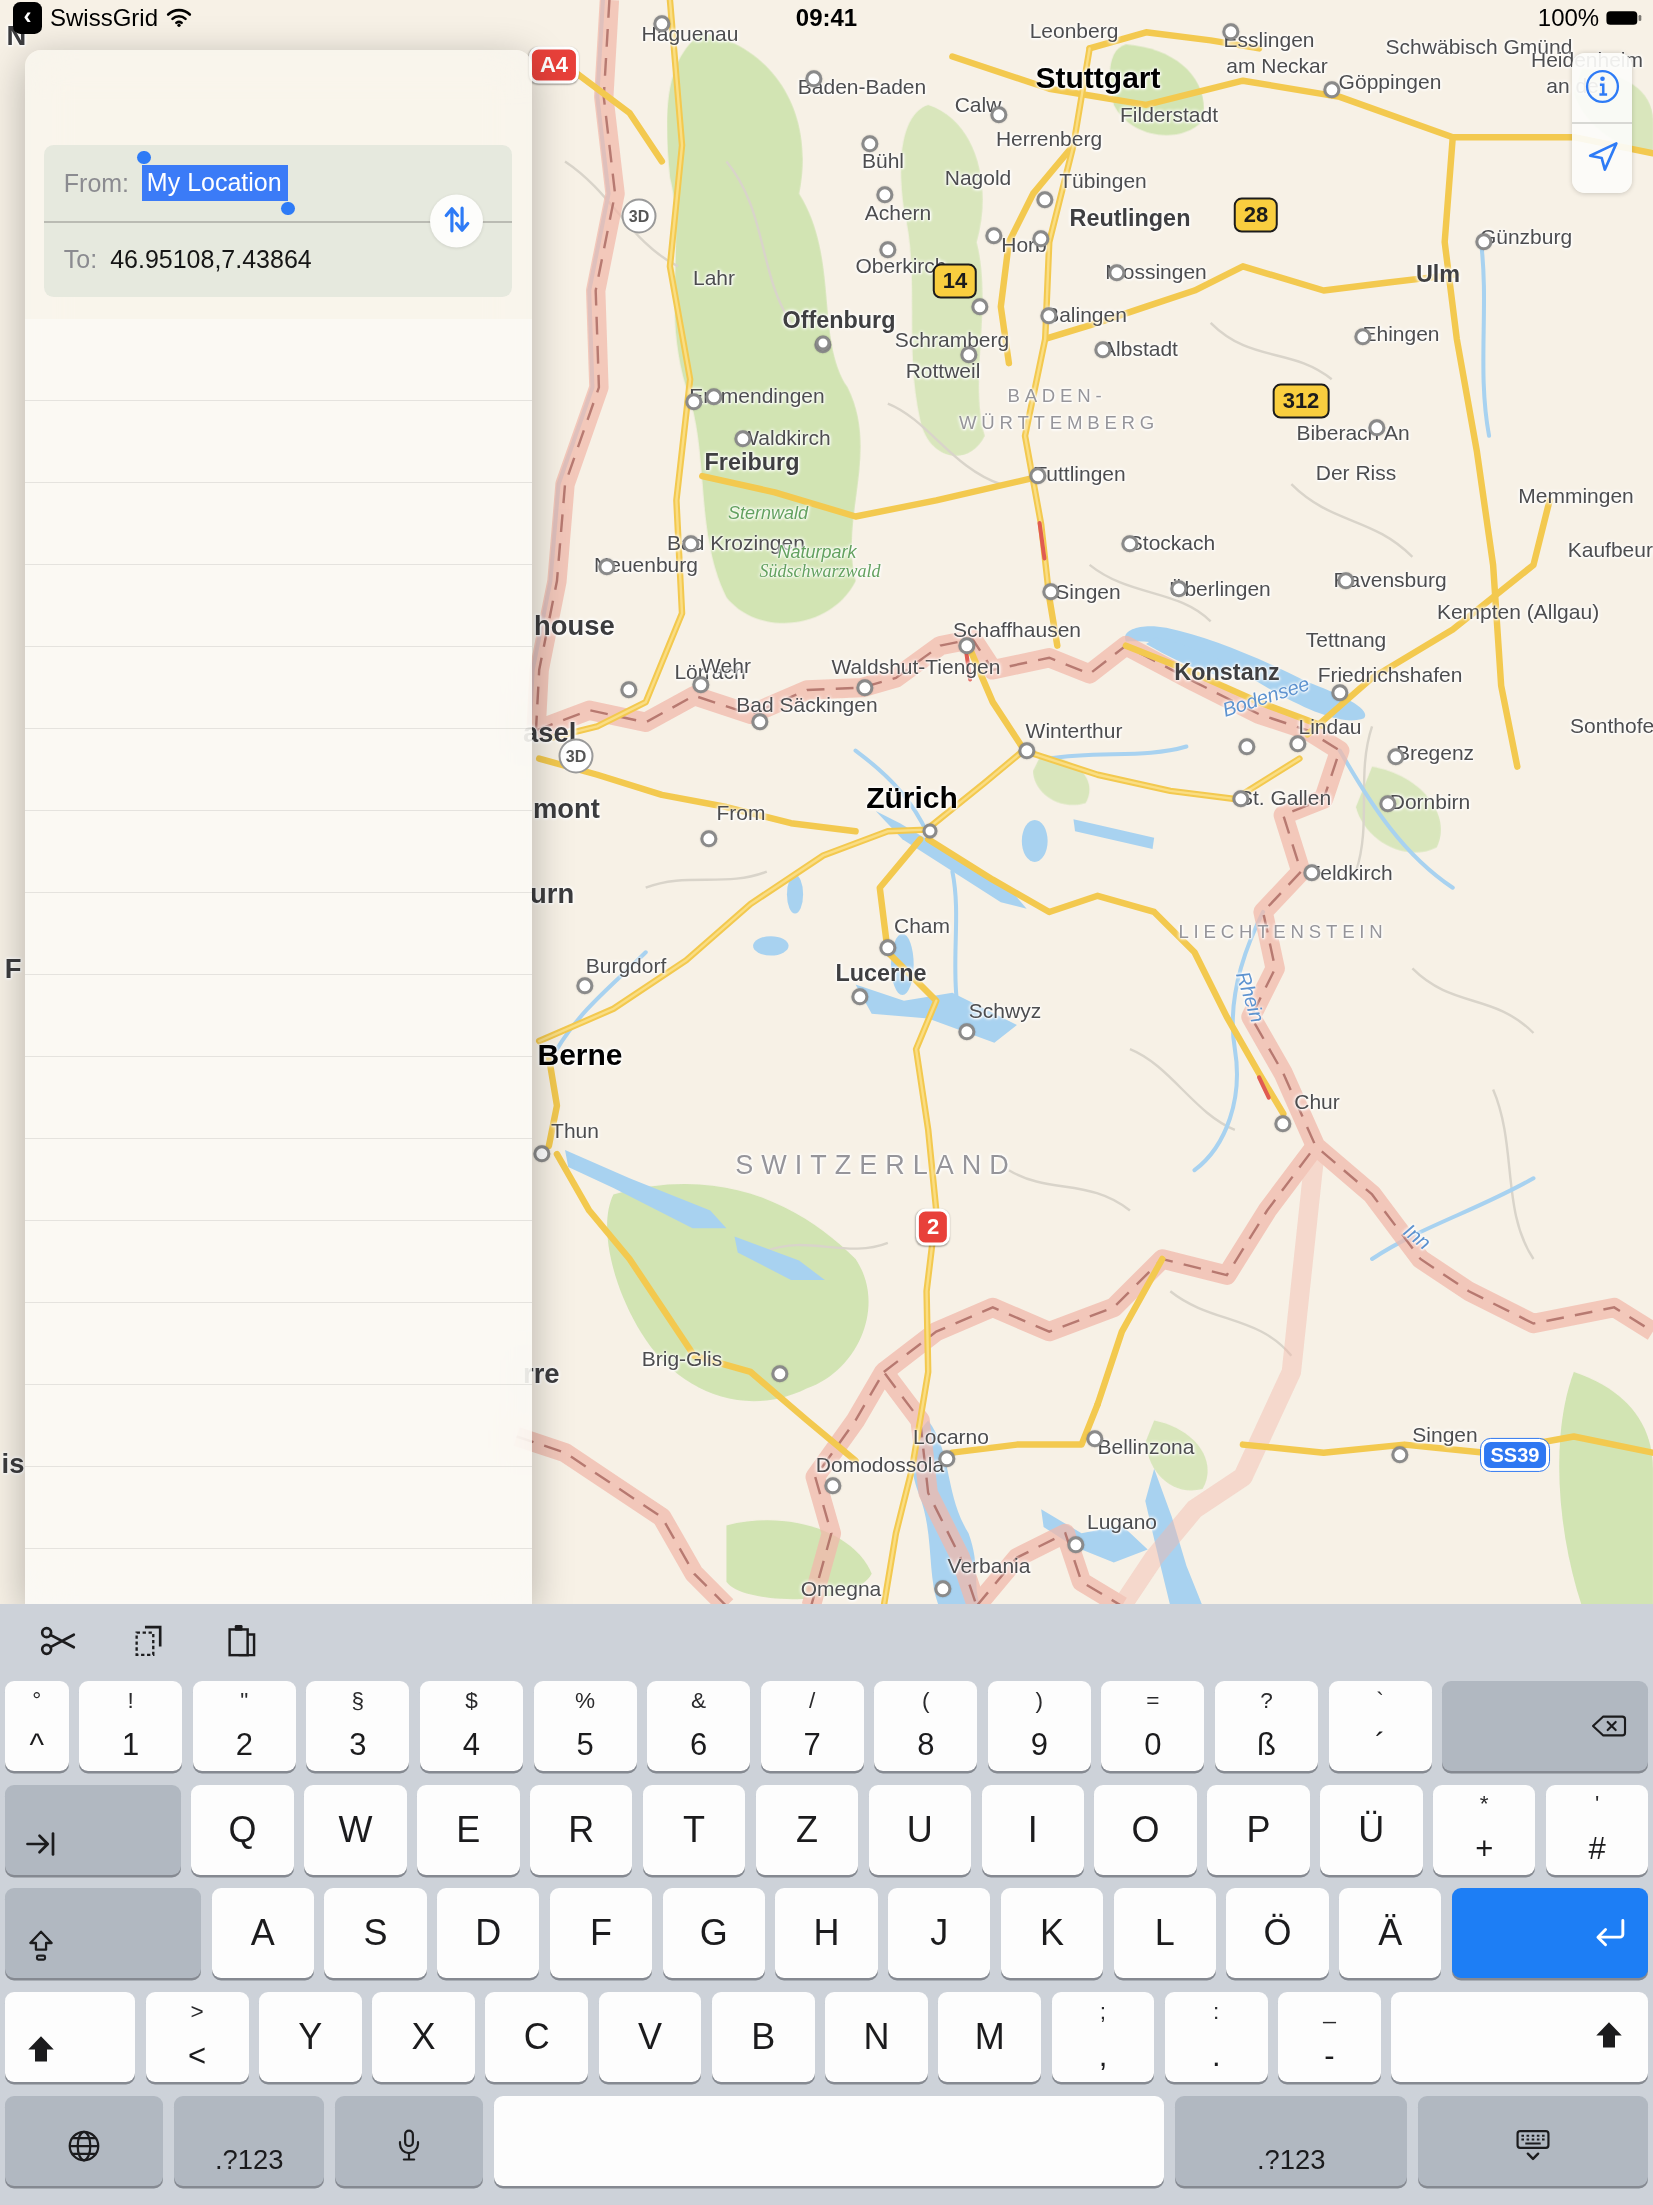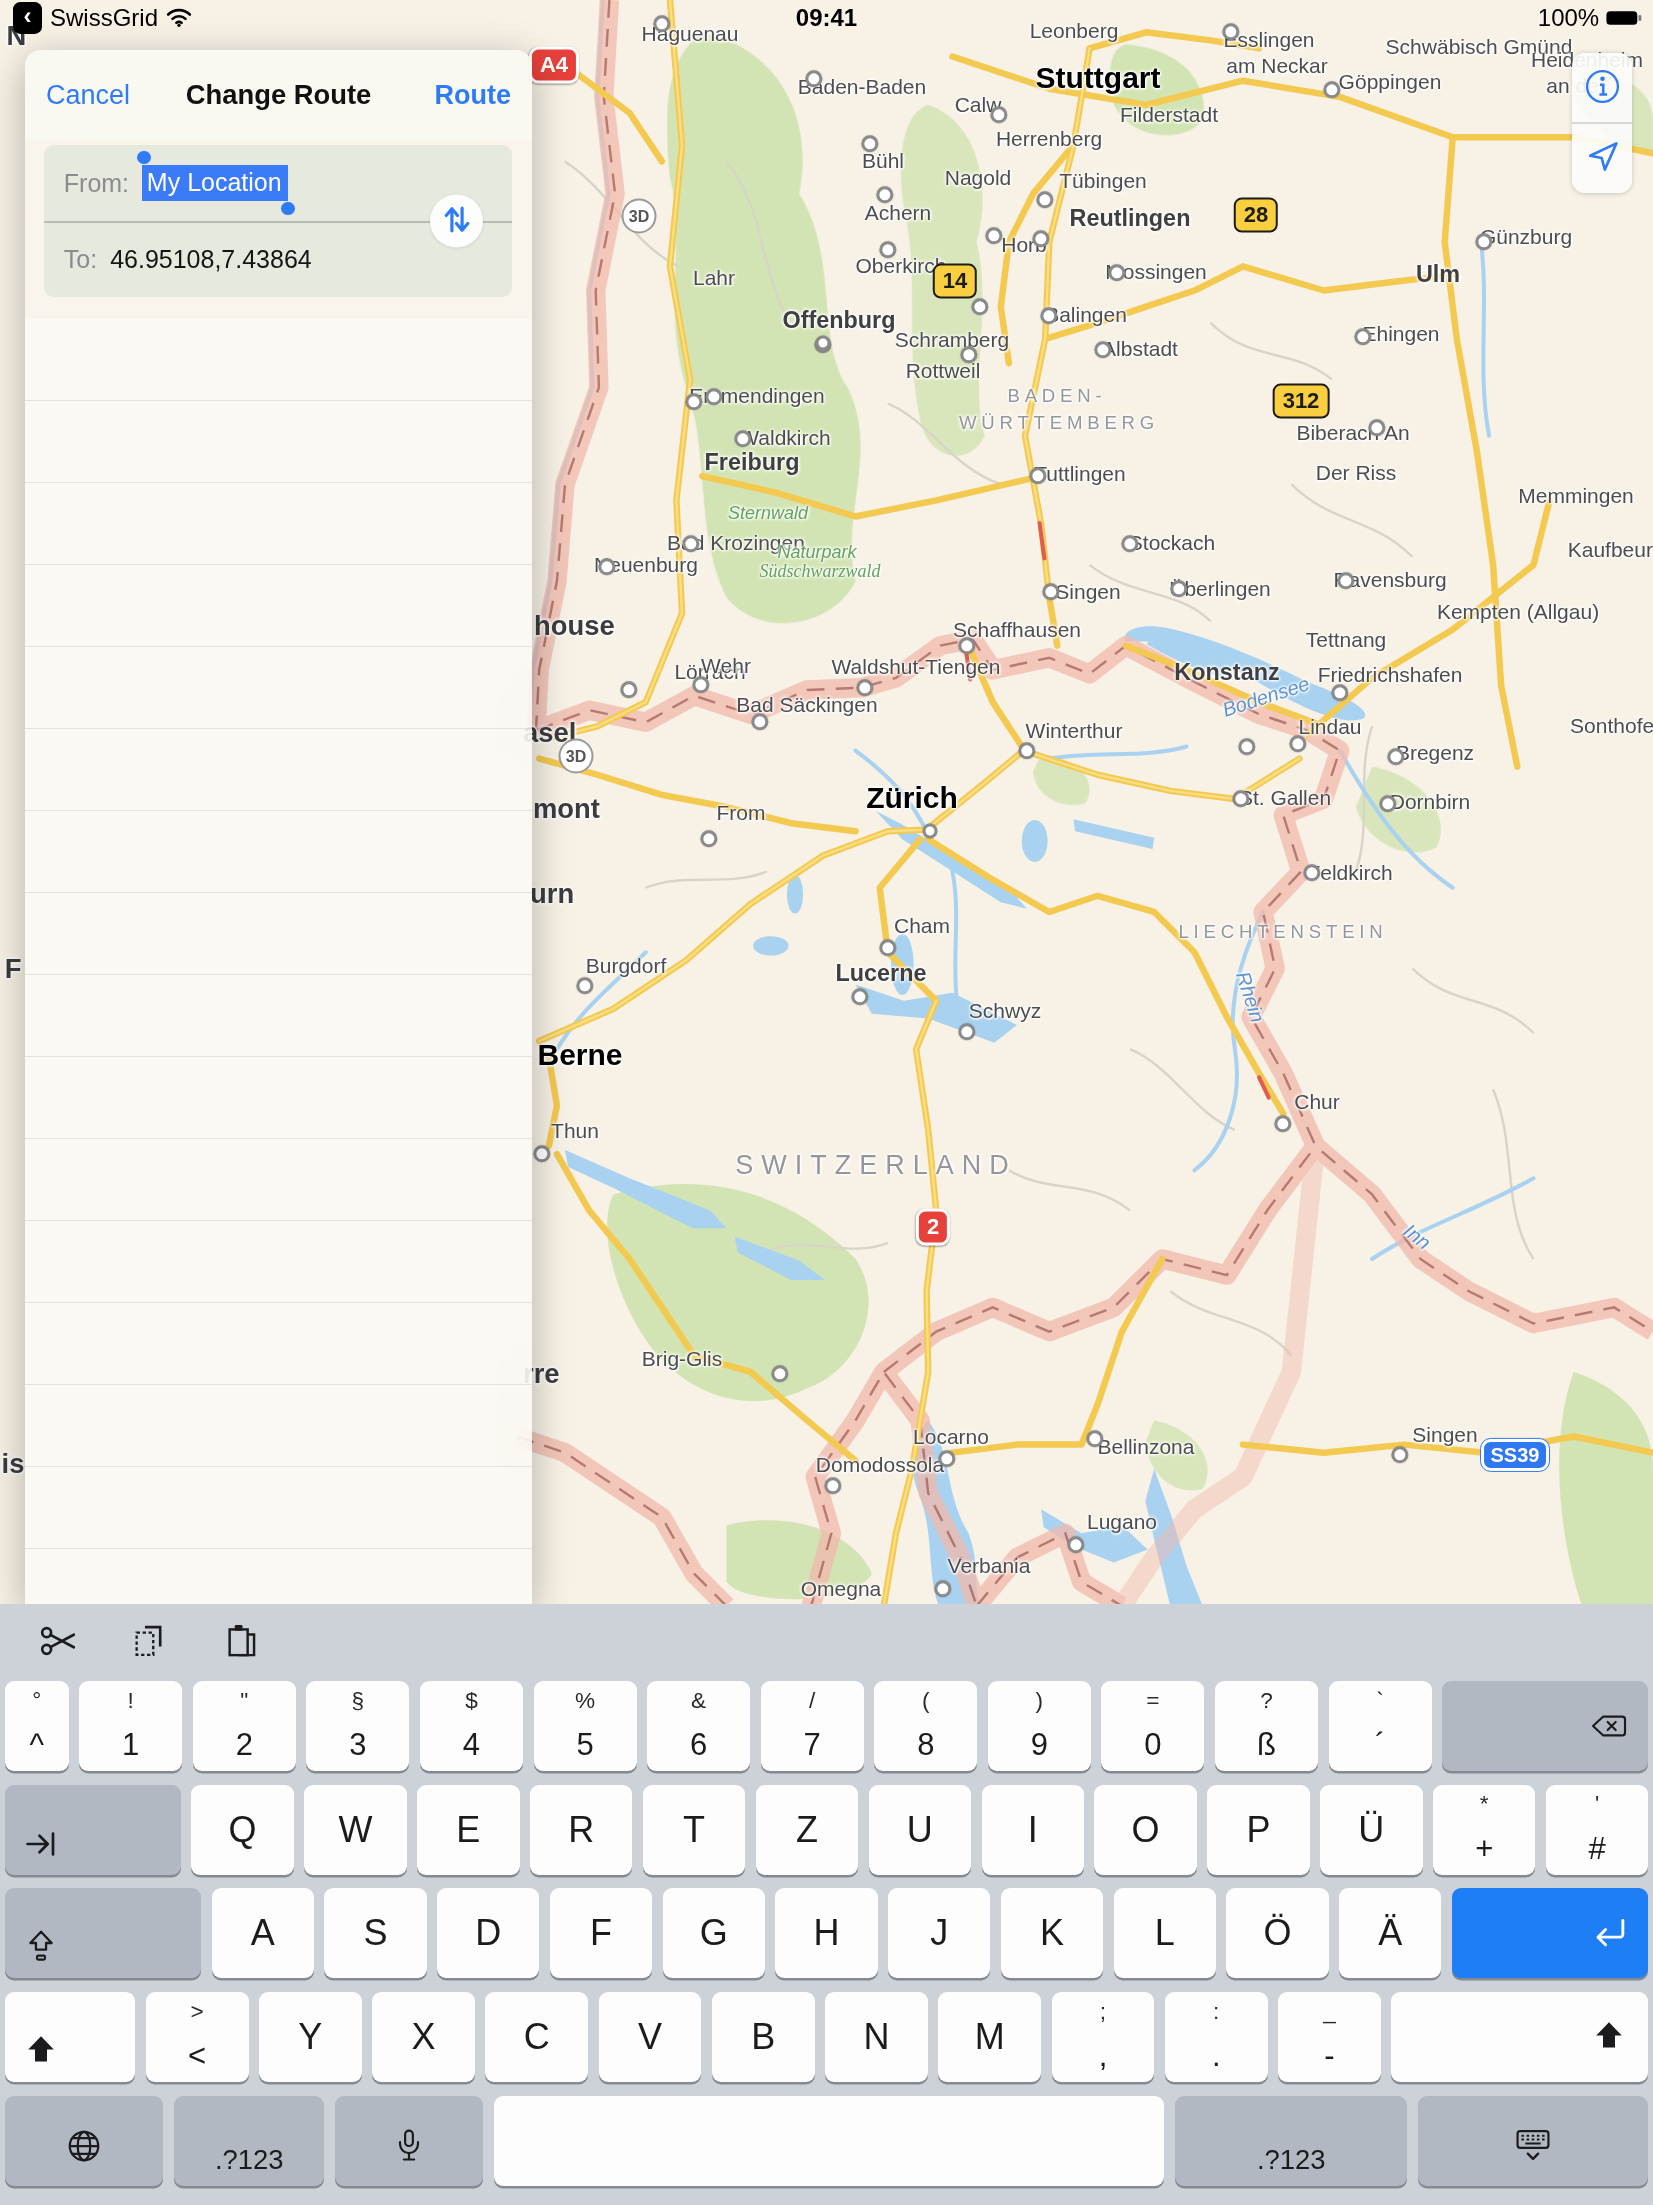--- a/index.html
+++ b/index.html
@@ -412,25 +412,20 @@
       <span class="sbicon">
           <svg viewBox="0 0 42 18" width="36" height="36">
             <rect x="0.5" y="1" width="36" height="16" rx="4.5" fill="currentColor"></rect>
             <rect x="38" y="5.5" width="3.2" height="7" rx="1.6" fill="currentColor" opacity="0.5"></rect>
           </svg>
         </span>
     </div>
   </div>
 
   <div id="panel">
-    <div id="panel-header">
-      <span id="btn-cancel">Cancel</span>
-      <span id="panel-title">Change Route</span>
-      <span id="btn-route">Route</span>
-    </div>
     <div id="fromto">
       <div class="ft-row">
         <span class="lab">From:</span>
         <span id="sel" class="val">
           <span>My Location</span>
           <span class="handle h-top"></span>
           <span class="handle h-bot"></span>
         </span>
       </div>
       <div id="ft-divider"></div>

